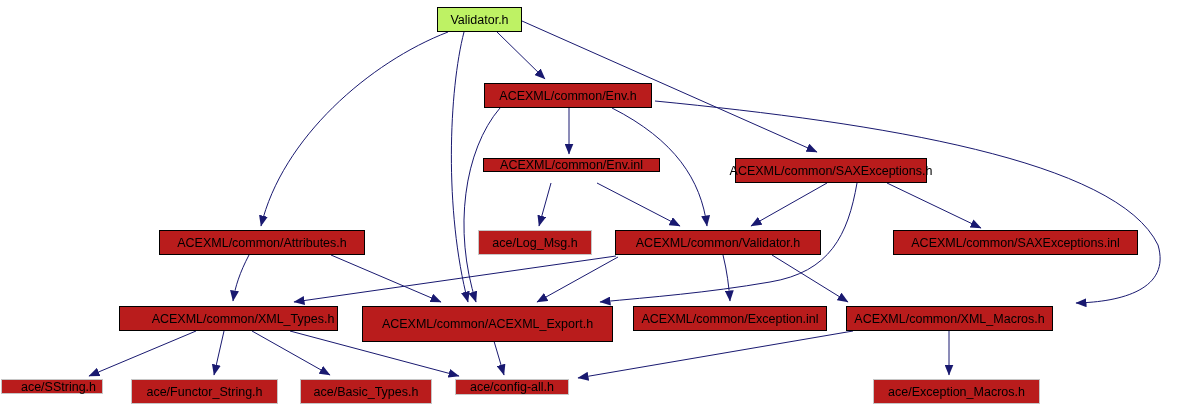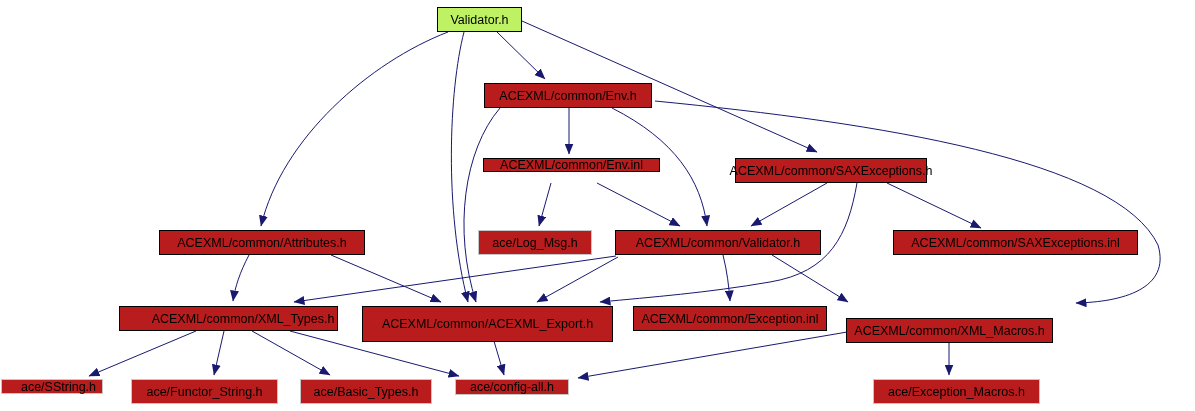--- a/index.html
+++ b/index.html
@@ -119,21 +119,21 @@
       </div>
       <div class="node" style="left: 119px; top: 306px; width: 219px; height: 25px; padding-left: 29px;">
         <span>ACEXML/common/XML_Types.h</span>
       </div>
       <div class="node" style="left: 362px; top: 306px; width: 251px; height: 36px;">
         <span>ACEXML/common/ACEXML_Export.h</span>
       </div>
       <div class="node" style="left: 633px; top: 306px; width: 194px; height: 25px;">
         <span>ACEXML/common/Exception.inl</span>
       </div>
-      <div class="node" style="left: 846px; top: 306px; width: 207px; height: 25px; margin-top: 12px;">
+      <div class="node" style="left: 846px; top: 306px; width: 207px; height: 25px;">
         <span>ACEXML/common/XML_Macros.h</span>
       </div>
       <div class="node ext" style="left: 1px; top: 379px; width: 102px; height: 15px; padding-left: 13px;">
         <span>ace/SString.h</span>
       </div>
       <div class="node ext" style="left: 131px; top: 379px; width: 147px; height: 25px;">
         <span>ace/Functor_String.h</span>
       </div>
       <div class="node ext" style="left: 300px; top: 379px; width: 132px; height: 25px;">
         <span>ace/Basic_Types.h</span>

